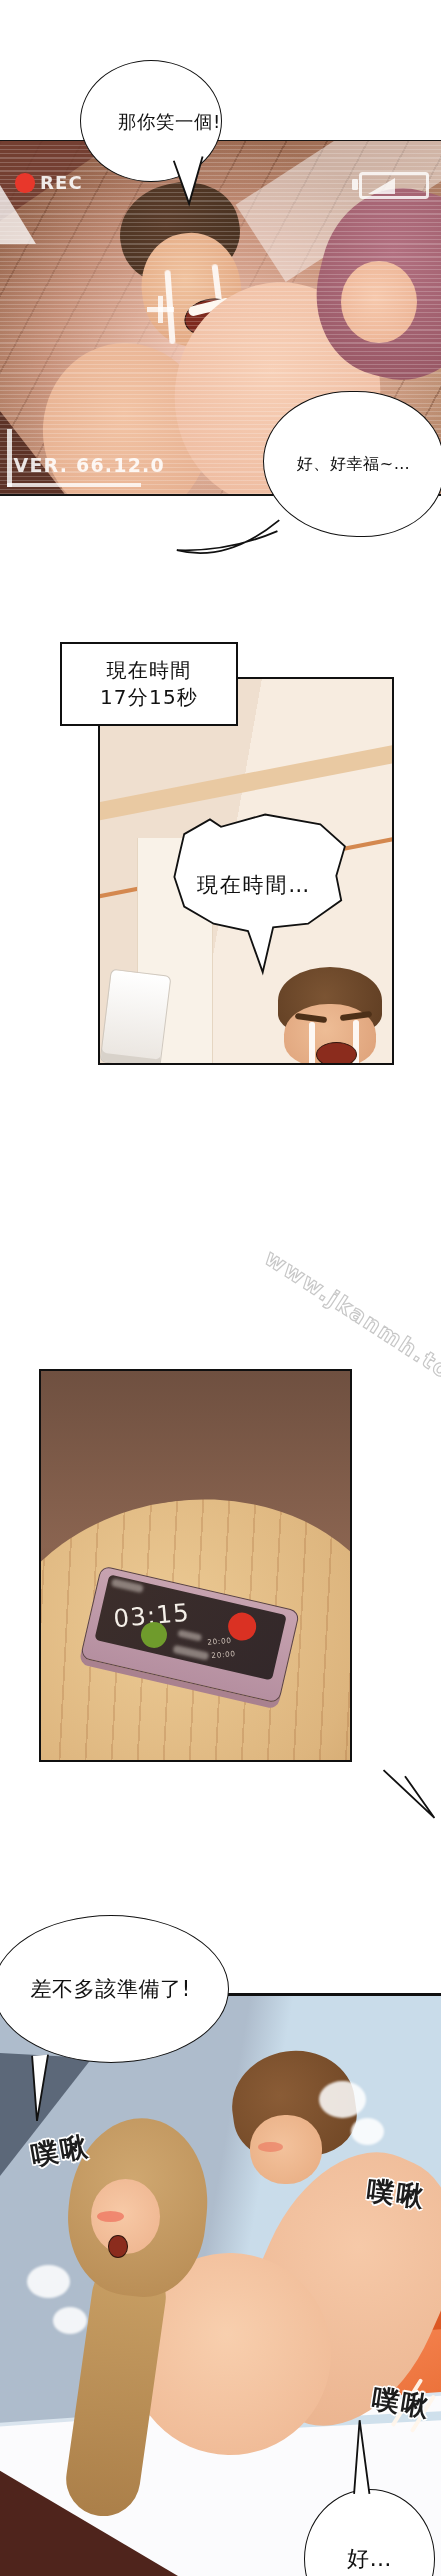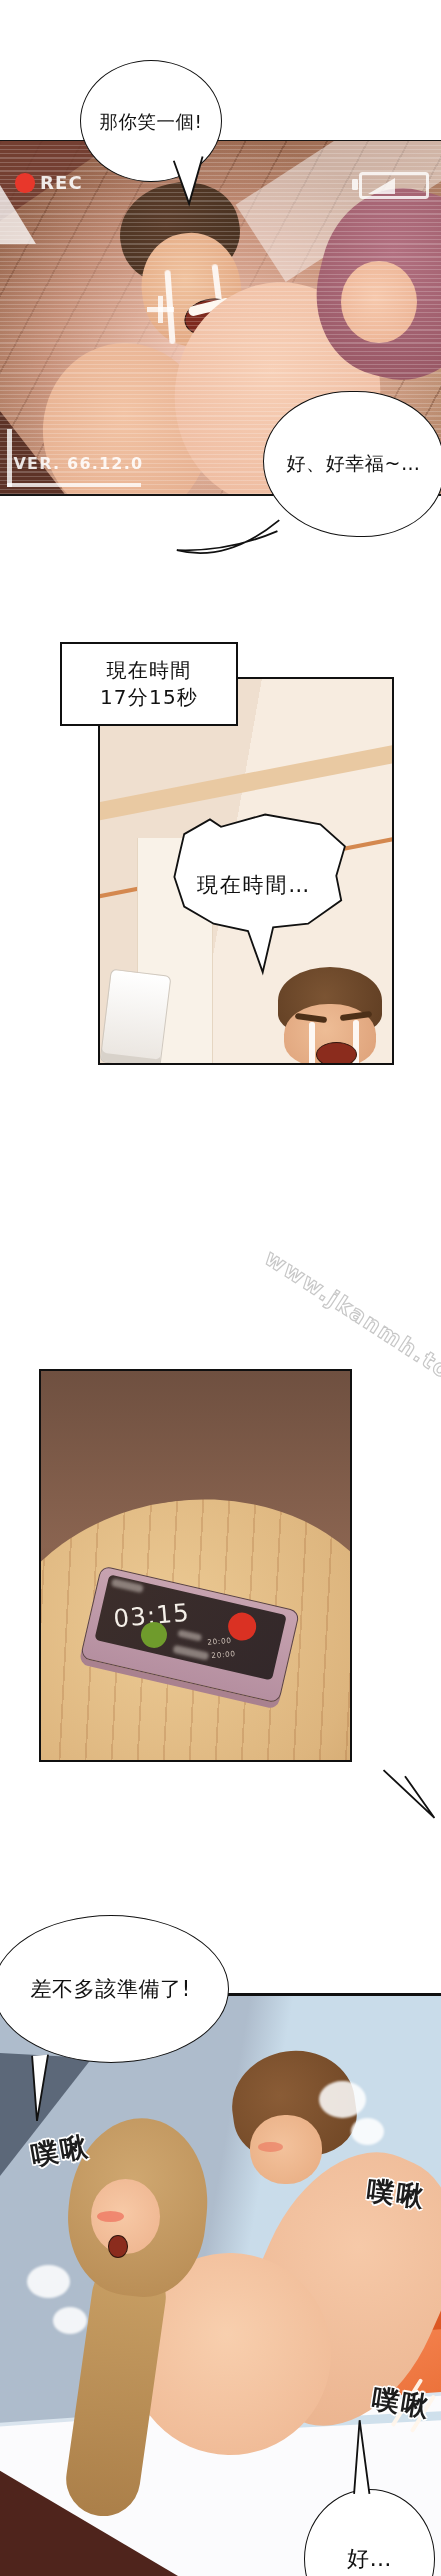--- a/index.html
+++ b/index.html
@@ -53,21 +53,21 @@
   .battery{left:359px;top:31px;width:64px;height:21px;border:3.1px solid rgba(255,255,255,.82);border-radius:3.7px;}
   .battery-nub{left:352px;top:38px;width:6.1px;height:11px;background:rgba(255,255,255,.82);border-radius:1.2px;}
   .battery-fill{left:368px;top:37px;width:27px;height:16px;background:rgba(255,255,255,.8);
                 clip-path:polygon(0 100%,100% 0,100% 100%);}
   .crossV{left:158px;top:155px;width:4.9px;height:27px;background:rgba(255,255,255,.8);}
   .crossH{left:147px;top:166px;width:27px;height:4.9px;background:rgba(255,255,255,.8);}
   .cornerTL{left:0;top:44px;width:36px;height:59px;background:rgba(255,255,255,.75);
             clip-path:polygon(0 0,100% 100%,0 100%);}
   .cornerBL-v{left:7.4px;top:288px;width:4.3px;height:58px;background:rgba(255,255,255,.8);}
   .cornerBL-h{left:7.4px;top:342px;width:134px;height:4.3px;background:rgba(255,255,255,.8);}
-  .ver-text{left:13.5px;top:313px;font-size:16px;font-weight:bold;color:rgba(255,255,255,.87);letter-spacing:1.2px;}
+  .ver-text{left:13.5px;top:313px;font-size:19px;font-weight:bold;color:rgba(255,255,255,.87);letter-spacing:1.2px;}
 
   
   .panel2{position:absolute;left:98px;top:677px;width:296px;height:388px;overflow:hidden;z-index:10;
           border:2.5px solid #101010;box-sizing:border-box;
           background:linear-gradient(100deg,#efdfcf 0 45%,#f7ece0 45% 100%);}
   .p2-band{left:-24.5px;top:92px;width:368px;height:18.4px;background:#e9c9a2;transform:rotate(-11deg);}
   .p2-line{left:-24.5px;top:184px;width:368px;height:4.3px;background:#d4884f;transform:rotate(-11deg);}
   .p2-door{left:37px;top:159px;width:74px;height:233px;background:#f9f2e8;border-left:1.8px solid #e6d6c2;border-right:1.8px solid #e6d6c2;}
   .ac-unit{left:4.9px;top:293px;width:59px;height:92px;background:linear-gradient(180deg,#ffffff,#e9e4de);
            border-radius:6.1px;transform:rotate(7deg);box-shadow:inset 0 -8.6px 0 #d8d2ca;border:1.2px solid #cfc8bf;}
@@ -165,26 +165,26 @@
     <div class="abs cam battery"></div>
     <div class="abs cam battery-nub"></div>
     <div class="abs cam battery-fill"></div>
     <div class="abs cam crossV"></div>
     <div class="abs cam crossH"></div>
     <div class="abs cam cornerBL-v"></div>
     <div class="abs cam cornerBL-h"></div>
     <div class="abs cam ver-text">VER. 66.12.0</div>
   </div>
 
-  <div class="bubble" style="left:80px;top:60px;width:140px;height:120px;">
+  <div class="bubble" style="left:80px;top:60px;width:140px;height:120px;justify-content:flex-end;">
     <div class="txt">那你笑一個!</div>
   </div>
 
   <div class="bubble" style="left:263px;top:391px;width:179px;height:144px;border-radius:50% 50% 46% 54%;">
-    <div class="txt" style="font-size:19px;">好、好幸福~…</div>
+    <div class="txt" style="font-size:16px;">好、好幸福~…</div>
   </div>
 
   <div class="nbox" style="left:60px;top:642px;width:174px;height:80px;">
     <div class="txt">現在時間</div>
     <div class="txt">17分15秒</div>
   </div>
 
   <div class="panel2">
     <div class="abs p2-band"></div>
     <div class="abs p2-line"></div>

